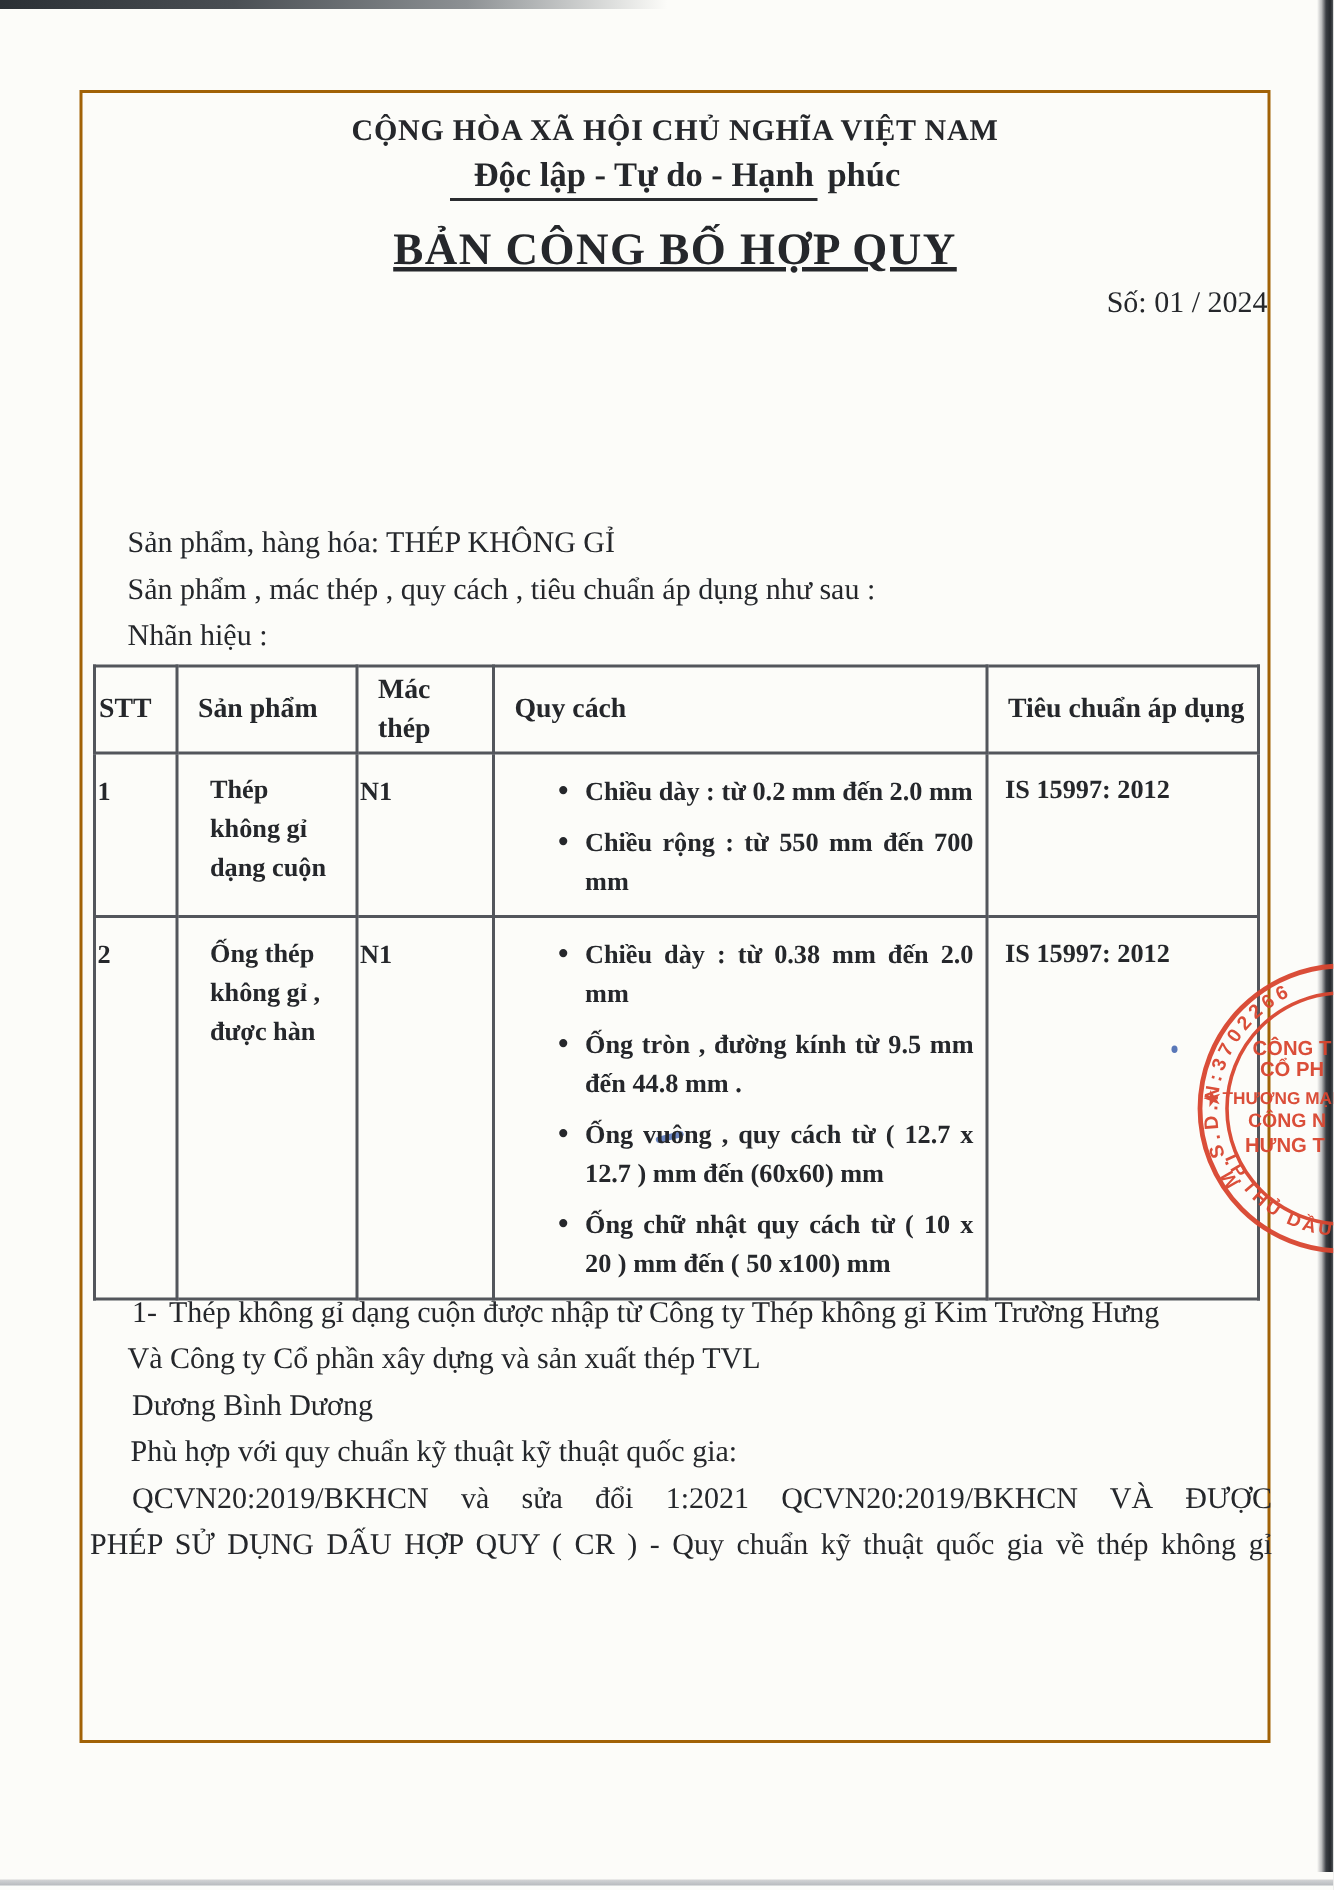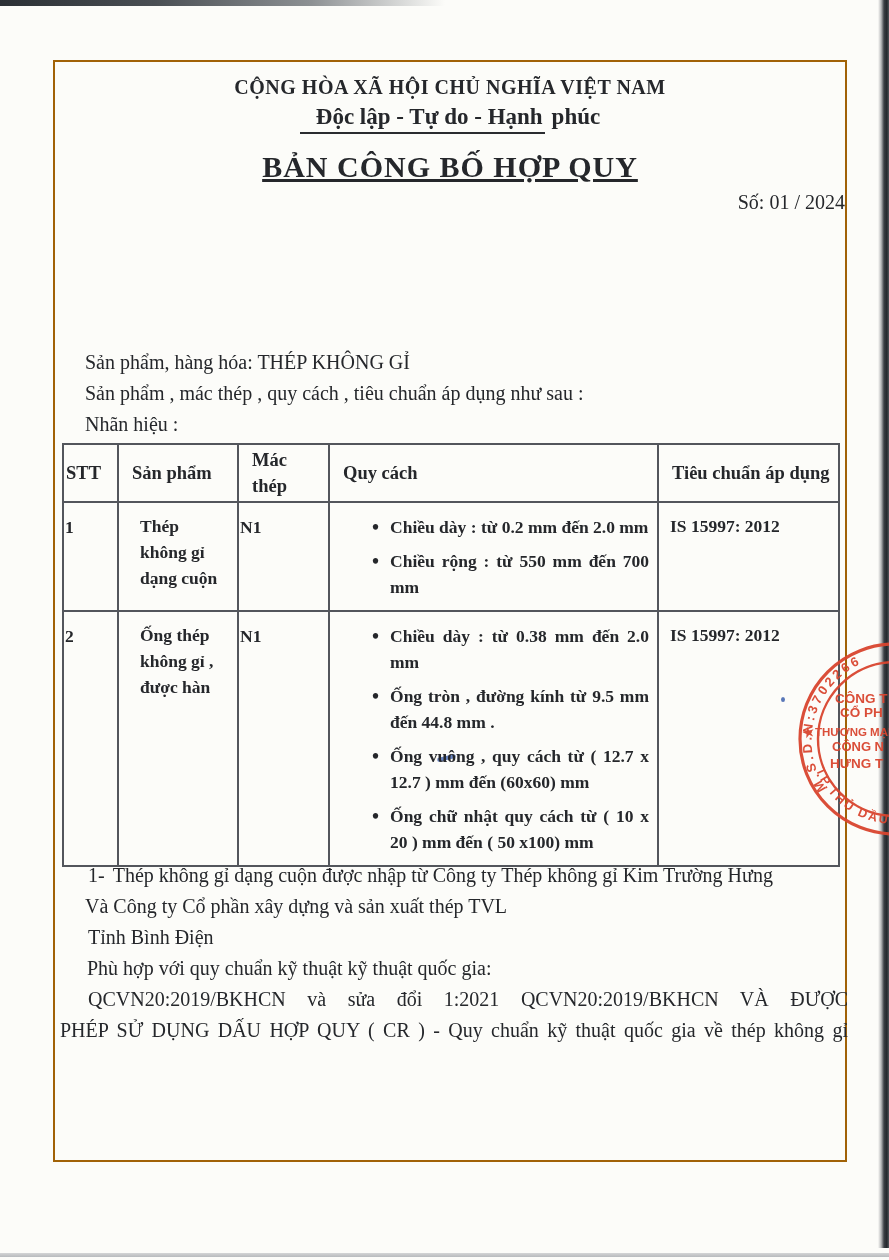--- a/index.html
+++ b/index.html
@@ -161,21 +161,21 @@
           <td class="c-std">IS 15997: 2012</td>
         </tr>
       </tbody>
     </table>
 
     <div class="notes">
       <div class="ind28">
         <span class="marker">1-</span><span>Thép không gỉ dạng cuộn được nhập từ Công ty Thép không gỉ Kim Trường Hưng</span>
       </div>
       <div class="ind25">Và Công ty Cổ phần xây dựng và sản xuất thép TVL</div>
-      <div class="ind28">Tỉnh Bình Điện</div>
+      <div class="ind28">Dương Bình Dương</div>
       <div class="ind27">Phù hợp với quy chuẩn kỹ thuật kỹ thuật quốc gia:</div>
       <div class="ind28 jlast">QCVN20:2019/BKHCN và sửa đổi 1:2021 QCVN20:2019/BKHCN VÀ ĐƯỢC</div>
       <div class="jlast">PHÉP SỬ DỤNG DẤU HỢP QUY ( CR ) -  Quy chuẩn kỹ thuật quốc gia về thép không gỉ</div>
     </div>
 
   </div>
 
   <svg class="stamp" viewBox="0 0 210 210">
     <defs>
       <path id="arcTop" d="M 39.9 159.6 A 85 85 0 0 1 170.1 50.4"></path>

